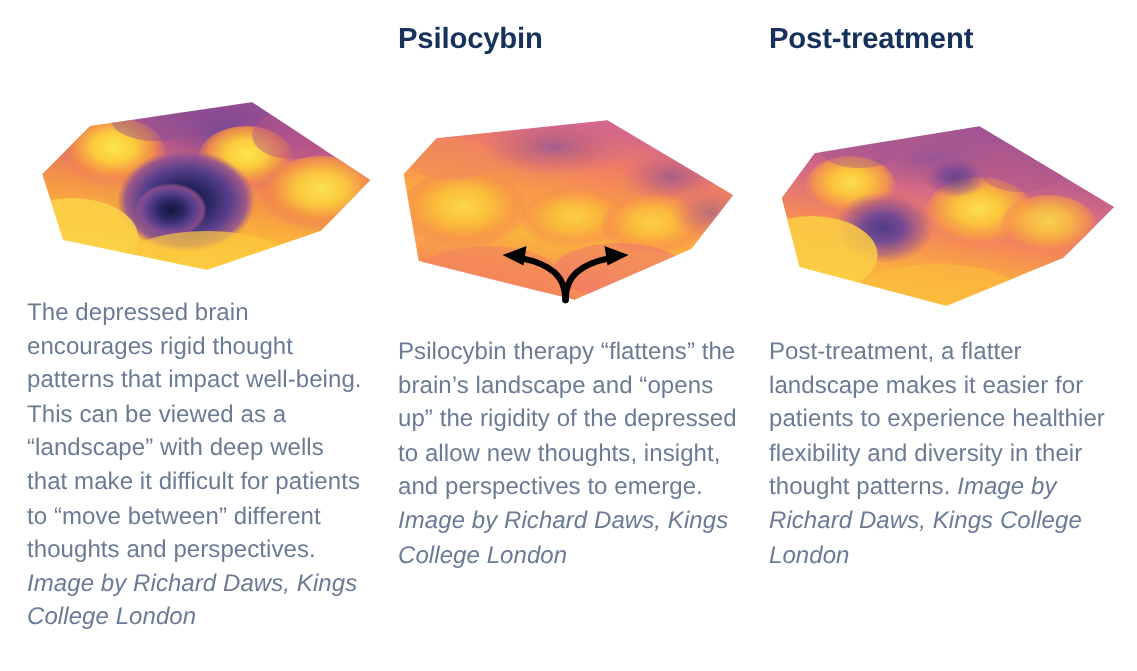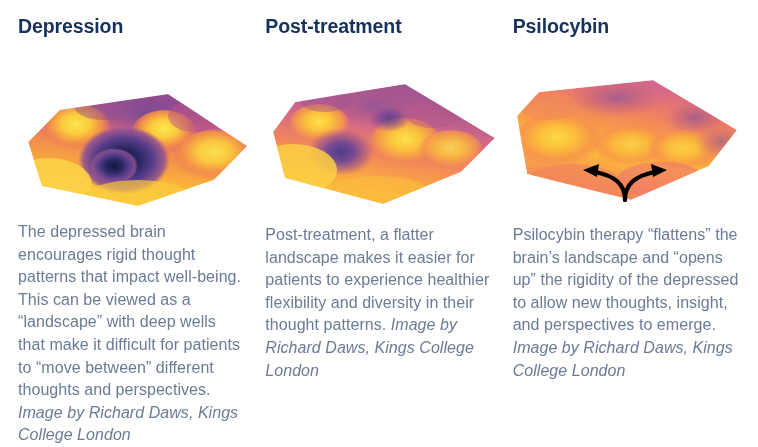--- a/index.html
+++ b/index.html
@@ -68,21 +68,20 @@
     width: 100px;
     height: 46px;
   }
 </style>
 </head>
 <body>
 
 <div class="figure">
 
   <div class="column">
-    <div class="col-heading">Depression</div>
 
     <div class="surface-holder">
       <svg width="233" height="160" viewBox="0 0 233 160">
         <defs>
           <linearGradient id="g1a" x1="0" y1="1" x2="0.25" y2="0">
             <stop offset="0" stop-color="#fbe14e"></stop>
             <stop offset="0.30" stop-color="#fcb935"></stop>
             <stop offset="0.58" stop-color="#f28b4d"></stop>
             <stop offset="0.80" stop-color="#cf6282"></stop>
             <stop offset="1" stop-color="#8b4a94"></stop>
@@ -126,20 +125,80 @@
         <path d="M 42,56 L 150,40 L 229,92 L 196,126 L 120,152 L 24,132 L 10,88 Z" fill="none" stroke="#ffffff" stroke-width="0.5" opacity="0.25"></path>
       </svg>
     </div>
 
     <div class="caption">
       <span>The depressed brain encourages rigid thought patterns that impact well-being. This can be viewed as a “landscape” with deep wells that make it difficult for patients to “move between” different thoughts and perspectives. </span><em>Image by Richard Daws, Kings College London</em>
     </div>
   </div>
 
   <div class="column">
+    <div class="col-heading">Psilocybin</div>
+
+    <div class="surface-holder">
+      <svg width="233" height="160" viewBox="0 0 233 160">
+        <defs>
+          <linearGradient id="g2a" x1="0.1" y1="1" x2="0.45" y2="0">
+            <stop offset="0" stop-color="#ef6f70"></stop>
+            <stop offset="0.18" stop-color="#f68d55"></stop>
+            <stop offset="0.42" stop-color="#fbb63c"></stop>
+            <stop offset="0.62" stop-color="#f99a49"></stop>
+            <stop offset="0.82" stop-color="#ef7d63"></stop>
+            <stop offset="1" stop-color="#d5688a"></stop>
+          </linearGradient>
+          <radialGradient id="g2dim" cx="0.5" cy="0.5" r="0.5">
+            <stop offset="0" stop-color="#8a5499" stop-opacity="0.72"></stop>
+            <stop offset="0.55" stop-color="#b55b87" stop-opacity="0.40"></stop>
+            <stop offset="1" stop-color="#d4688a" stop-opacity="0"></stop>
+          </radialGradient>
+          <radialGradient id="g2peak" cx="0.5" cy="0.45" r="0.55">
+            <stop offset="0" stop-color="#fcd845"></stop>
+            <stop offset="0.42" stop-color="#fbbd3a"></stop>
+            <stop offset="0.75" stop-color="#f79548" stop-opacity="0.8"></stop>
+            <stop offset="1" stop-color="#f0805c" stop-opacity="0"></stop>
+          </radialGradient>
+          <clipPath id="clip2">
+            <path d="M 26,38 L 140,26 L 224,76 L 196,112 L 118,146 L 14,120 L 4,62 Z"></path>
+          </clipPath>
+        </defs>
+
+        <g clip-path="url(#clip2)">
+          <path d="M 26,38 L 140,26 L 224,76 L 196,112 L 118,146 L 14,120 L 4,62 Z" fill="url(#g2a)"></path>
+          <ellipse cx="104" cy="44" rx="52" ry="20" fill="url(#g2dim)"></ellipse>
+          <ellipse cx="182" cy="64" rx="34" ry="18" fill="url(#g2dim)"></ellipse>
+          <ellipse cx="44" cy="86" rx="42" ry="26" fill="url(#g2peak)"></ellipse>
+          <ellipse cx="118" cy="92" rx="36" ry="20" fill="url(#g2peak)" opacity="0.8"></ellipse>
+          <ellipse cx="170" cy="96" rx="34" ry="20" fill="url(#g2peak)" opacity="0.85"></ellipse>
+          <ellipse cx="208" cy="88" rx="26" ry="18" fill="url(#g2dim)" opacity="0.8"></ellipse>
+          <ellipse cx="60" cy="130" rx="48" ry="20" fill="#f3845c" opacity="0.65"></ellipse>
+          <ellipse cx="148" cy="126" rx="44" ry="18" fill="#ef7370" opacity="0.55"></ellipse>
+          <ellipse cx="36" cy="52" rx="30" ry="14" fill="#f08a5c" opacity="0.5"></ellipse>
+        </g>
+        <path d="M 26,38 L 140,26 L 224,76 L 196,112 L 118,146 L 14,120 L 4,62 Z" fill="none" stroke="#ffffff" stroke-width="0.5" opacity="0.25"></path>
+      </svg>
+
+      <div class="arrow-holder">
+        <svg width="100" height="46" viewBox="0 0 100 46">
+          <path d="M 50,42 C 50,26 40,18 20,14" fill="none" stroke="#000000" stroke-width="4.2" stroke-linecap="round"></path>
+          <path d="M 50,42 C 50,26 60,18 80,14" fill="none" stroke="#000000" stroke-width="4.2" stroke-linecap="round"></path>
+          <path d="M 8,12 L 24,6 L 22,19 Z" fill="#000000"></path>
+          <path d="M 92,12 L 76,6 L 78,19 Z" fill="#000000"></path>
+        </svg>
+      </div>
+    </div>
+
+    <div class="caption">
+      <span>Psilocybin therapy “flattens” the brain’s landscape and “opens up” the rigidity of the depressed to allow new thoughts, insight, and perspectives to emerge. </span><em>Image by Richard Daws, Kings College London</em>
+    </div>
+  </div>
+
+  <div class="column">
     <div class="col-heading">Post-treatment</div>
 
     <div class="surface-holder">
       <svg width="233" height="160" viewBox="0 0 233 160">
         <defs>
           <linearGradient id="g3a" x1="0.05" y1="1" x2="0.35" y2="0">
             <stop offset="0" stop-color="#fbd948"></stop>
             <stop offset="0.22" stop-color="#fbb63c"></stop>
             <stop offset="0.46" stop-color="#f58b55"></stop>
             <stop offset="0.70" stop-color="#d66a85"></stop>
@@ -182,73 +241,13 @@
         </g>
         <path d="M 30,48 L 140,30 L 230,84 L 196,118 L 118,150 L 20,124 L 8,78 Z" fill="none" stroke="#ffffff" stroke-width="0.5" opacity="0.25"></path>
       </svg>
     </div>
 
     <div class="caption">
       <span>Post-treatment, a flatter landscape makes it easier for patients to experience healthier flexibility and diversity in their thought patterns. </span><em>Image by Richard Daws, Kings College London</em>
     </div>
   </div>
 
-  <div class="column">
-    <div class="col-heading">Psilocybin</div>
-
-    <div class="surface-holder">
-      <svg width="233" height="160" viewBox="0 0 233 160">
-        <defs>
-          <linearGradient id="g2a" x1="0.1" y1="1" x2="0.45" y2="0">
-            <stop offset="0" stop-color="#ef6f70"></stop>
-            <stop offset="0.18" stop-color="#f68d55"></stop>
-            <stop offset="0.42" stop-color="#fbb63c"></stop>
-            <stop offset="0.62" stop-color="#f99a49"></stop>
-            <stop offset="0.82" stop-color="#ef7d63"></stop>
-            <stop offset="1" stop-color="#d5688a"></stop>
-          </linearGradient>
-          <radialGradient id="g2dim" cx="0.5" cy="0.5" r="0.5">
-            <stop offset="0" stop-color="#8a5499" stop-opacity="0.72"></stop>
-            <stop offset="0.55" stop-color="#b55b87" stop-opacity="0.40"></stop>
-            <stop offset="1" stop-color="#d4688a" stop-opacity="0"></stop>
-          </radialGradient>
-          <radialGradient id="g2peak" cx="0.5" cy="0.45" r="0.55">
-            <stop offset="0" stop-color="#fcd845"></stop>
-            <stop offset="0.42" stop-color="#fbbd3a"></stop>
-            <stop offset="0.75" stop-color="#f79548" stop-opacity="0.8"></stop>
-            <stop offset="1" stop-color="#f0805c" stop-opacity="0"></stop>
-          </radialGradient>
-          <clipPath id="clip2">
-            <path d="M 26,38 L 140,26 L 224,76 L 196,112 L 118,146 L 14,120 L 4,62 Z"></path>
-          </clipPath>
-        </defs>
-
-        <g clip-path="url(#clip2)">
-          <path d="M 26,38 L 140,26 L 224,76 L 196,112 L 118,146 L 14,120 L 4,62 Z" fill="url(#g2a)"></path>
-          <ellipse cx="104" cy="44" rx="52" ry="20" fill="url(#g2dim)"></ellipse>
-          <ellipse cx="182" cy="64" rx="34" ry="18" fill="url(#g2dim)"></ellipse>
-          <ellipse cx="44" cy="86" rx="42" ry="26" fill="url(#g2peak)"></ellipse>
-          <ellipse cx="118" cy="92" rx="36" ry="20" fill="url(#g2peak)" opacity="0.8"></ellipse>
-          <ellipse cx="170" cy="96" rx="34" ry="20" fill="url(#g2peak)" opacity="0.85"></ellipse>
-          <ellipse cx="208" cy="88" rx="26" ry="18" fill="url(#g2dim)" opacity="0.8"></ellipse>
-          <ellipse cx="60" cy="130" rx="48" ry="20" fill="#f3845c" opacity="0.65"></ellipse>
-          <ellipse cx="148" cy="126" rx="44" ry="18" fill="#ef7370" opacity="0.55"></ellipse>
-          <ellipse cx="36" cy="52" rx="30" ry="14" fill="#f08a5c" opacity="0.5"></ellipse>
-        </g>
-        <path d="M 26,38 L 140,26 L 224,76 L 196,112 L 118,146 L 14,120 L 4,62 Z" fill="none" stroke="#ffffff" stroke-width="0.5" opacity="0.25"></path>
-      </svg>
-
-      <div class="arrow-holder">
-        <svg width="100" height="46" viewBox="0 0 100 46">
-          <path d="M 50,42 C 50,26 40,18 20,14" fill="none" stroke="#000000" stroke-width="4.2" stroke-linecap="round"></path>
-          <path d="M 50,42 C 50,26 60,18 80,14" fill="none" stroke="#000000" stroke-width="4.2" stroke-linecap="round"></path>
-          <path d="M 8,12 L 24,6 L 22,19 Z" fill="#000000"></path>
-          <path d="M 92,12 L 76,6 L 78,19 Z" fill="#000000"></path>
-        </svg>
-      </div>
-    </div>
-
-    <div class="caption">
-      <span>Psilocybin therapy “flattens” the brain’s landscape and “opens up” the rigidity of the depressed to allow new thoughts, insight, and perspectives to emerge. </span><em>Image by Richard Daws, Kings College London</em>
-    </div>
-  </div>
-
 </div>
 
 </body></html>

